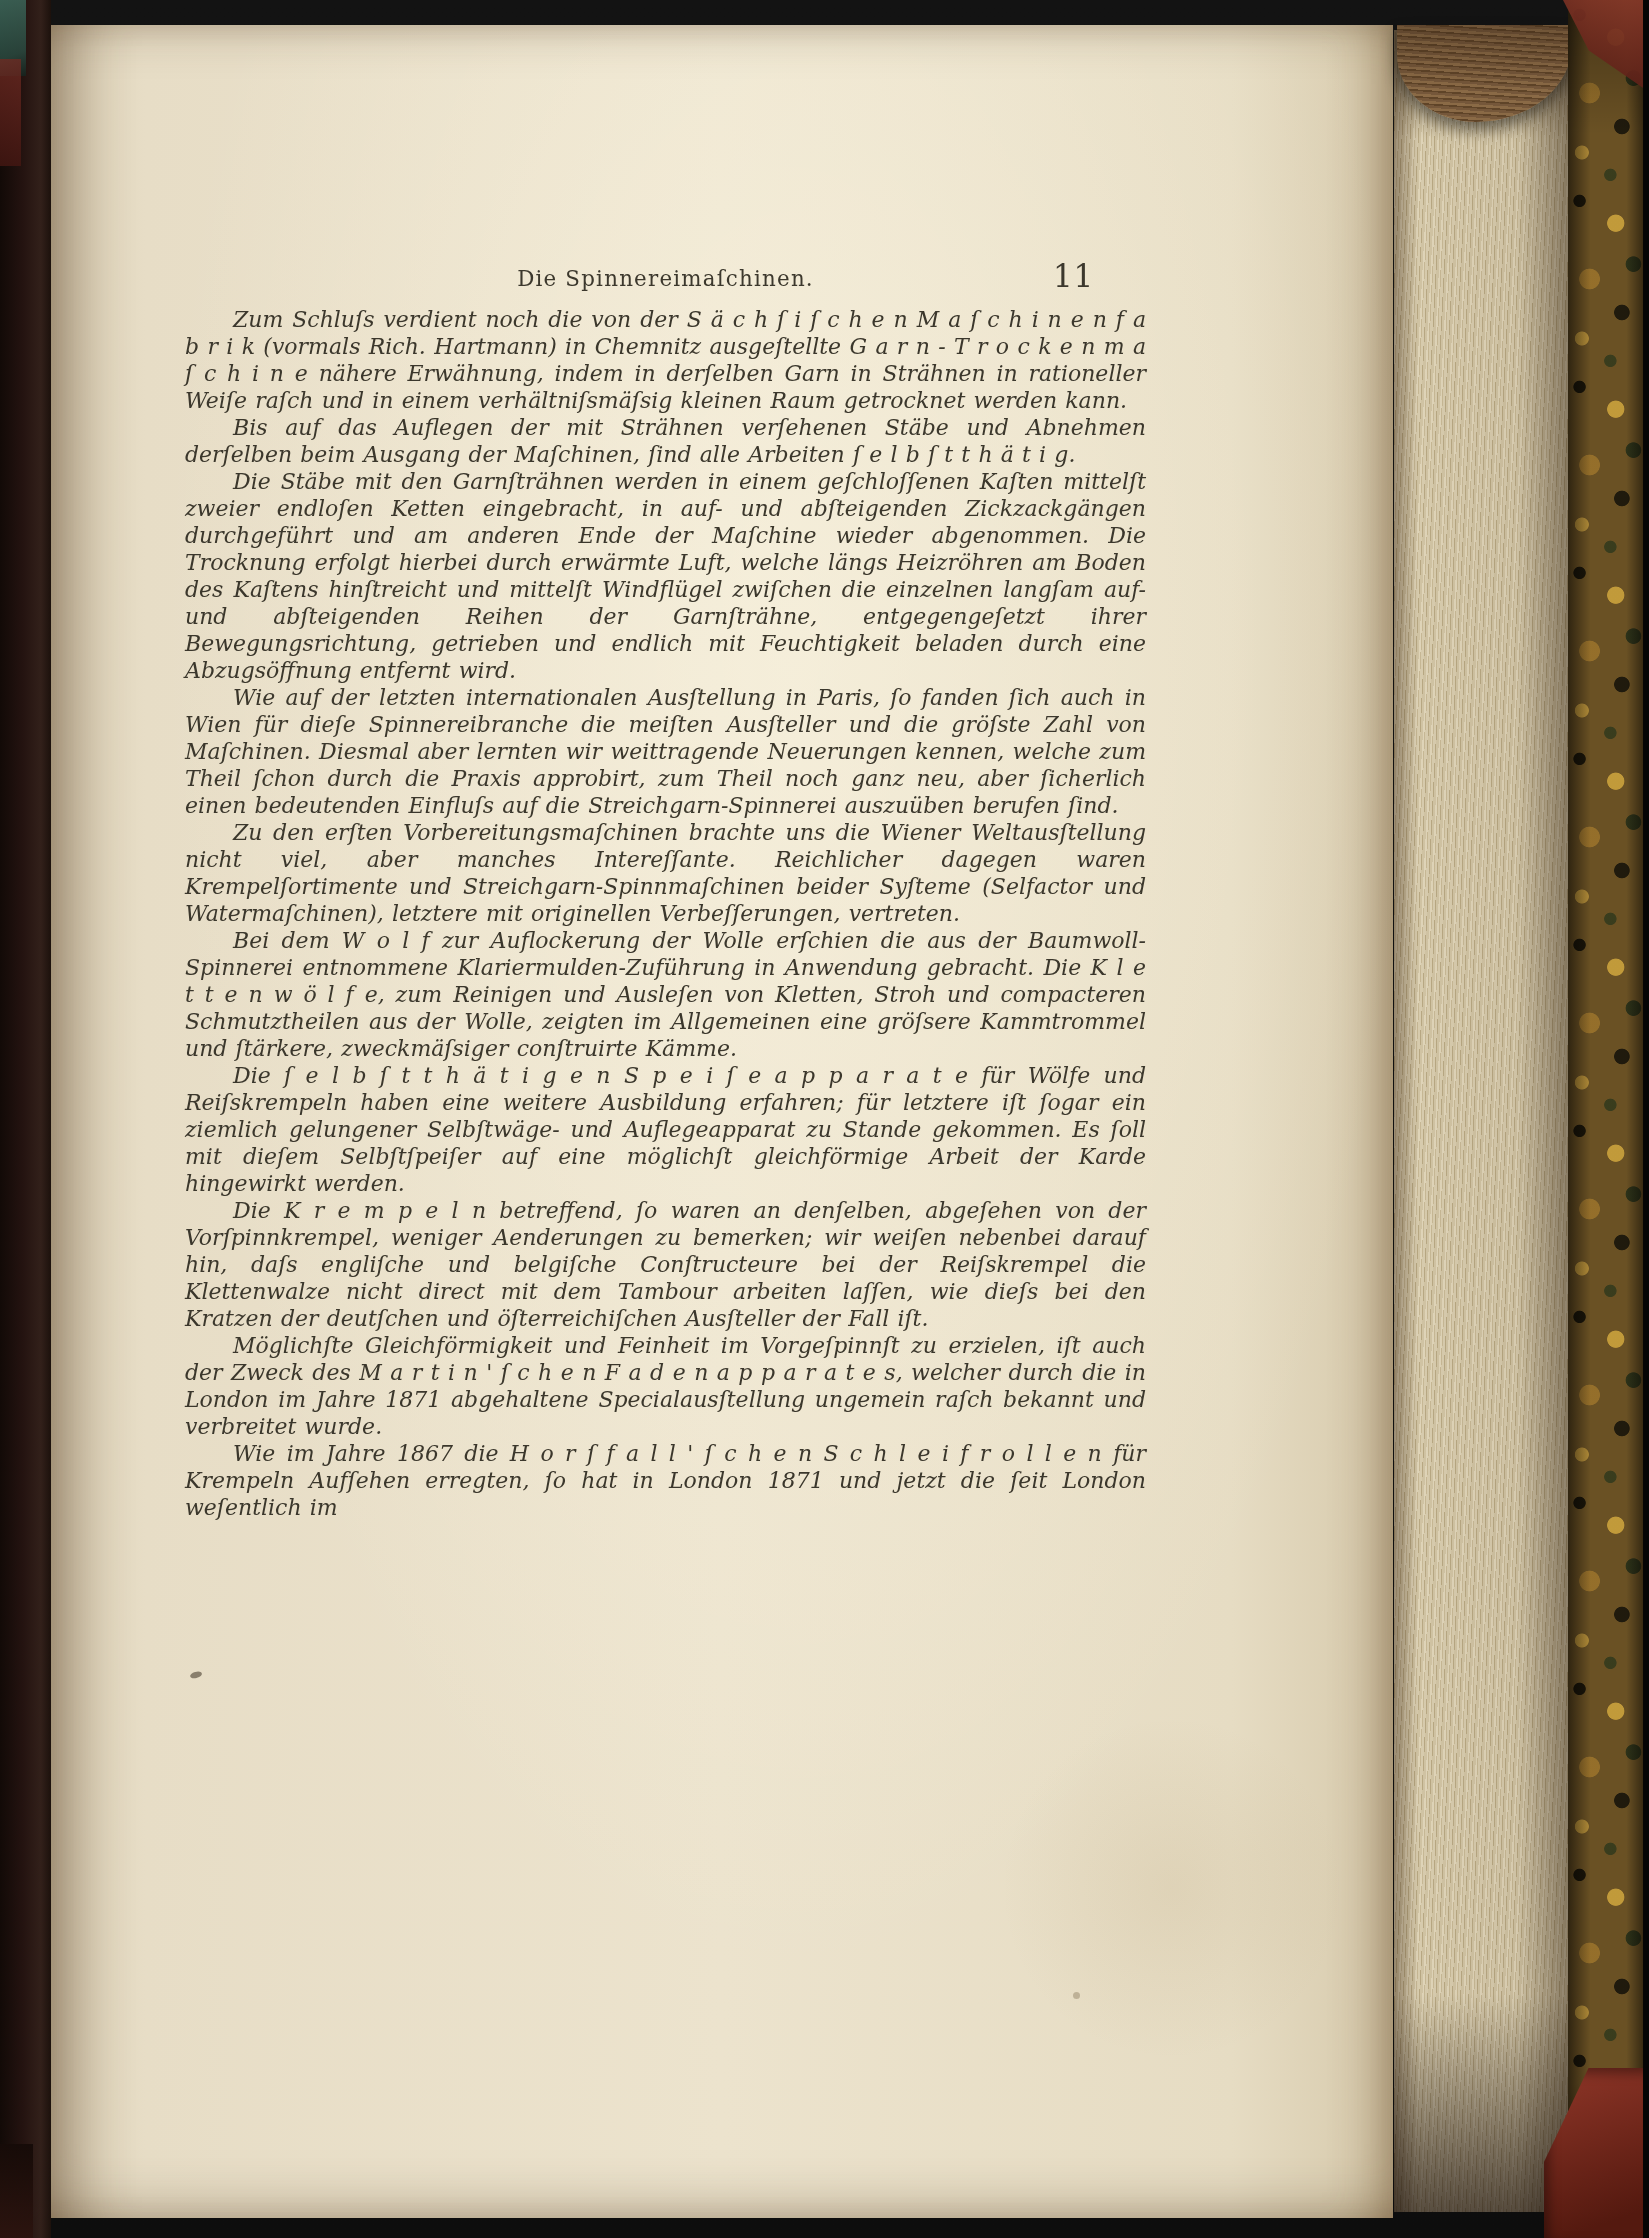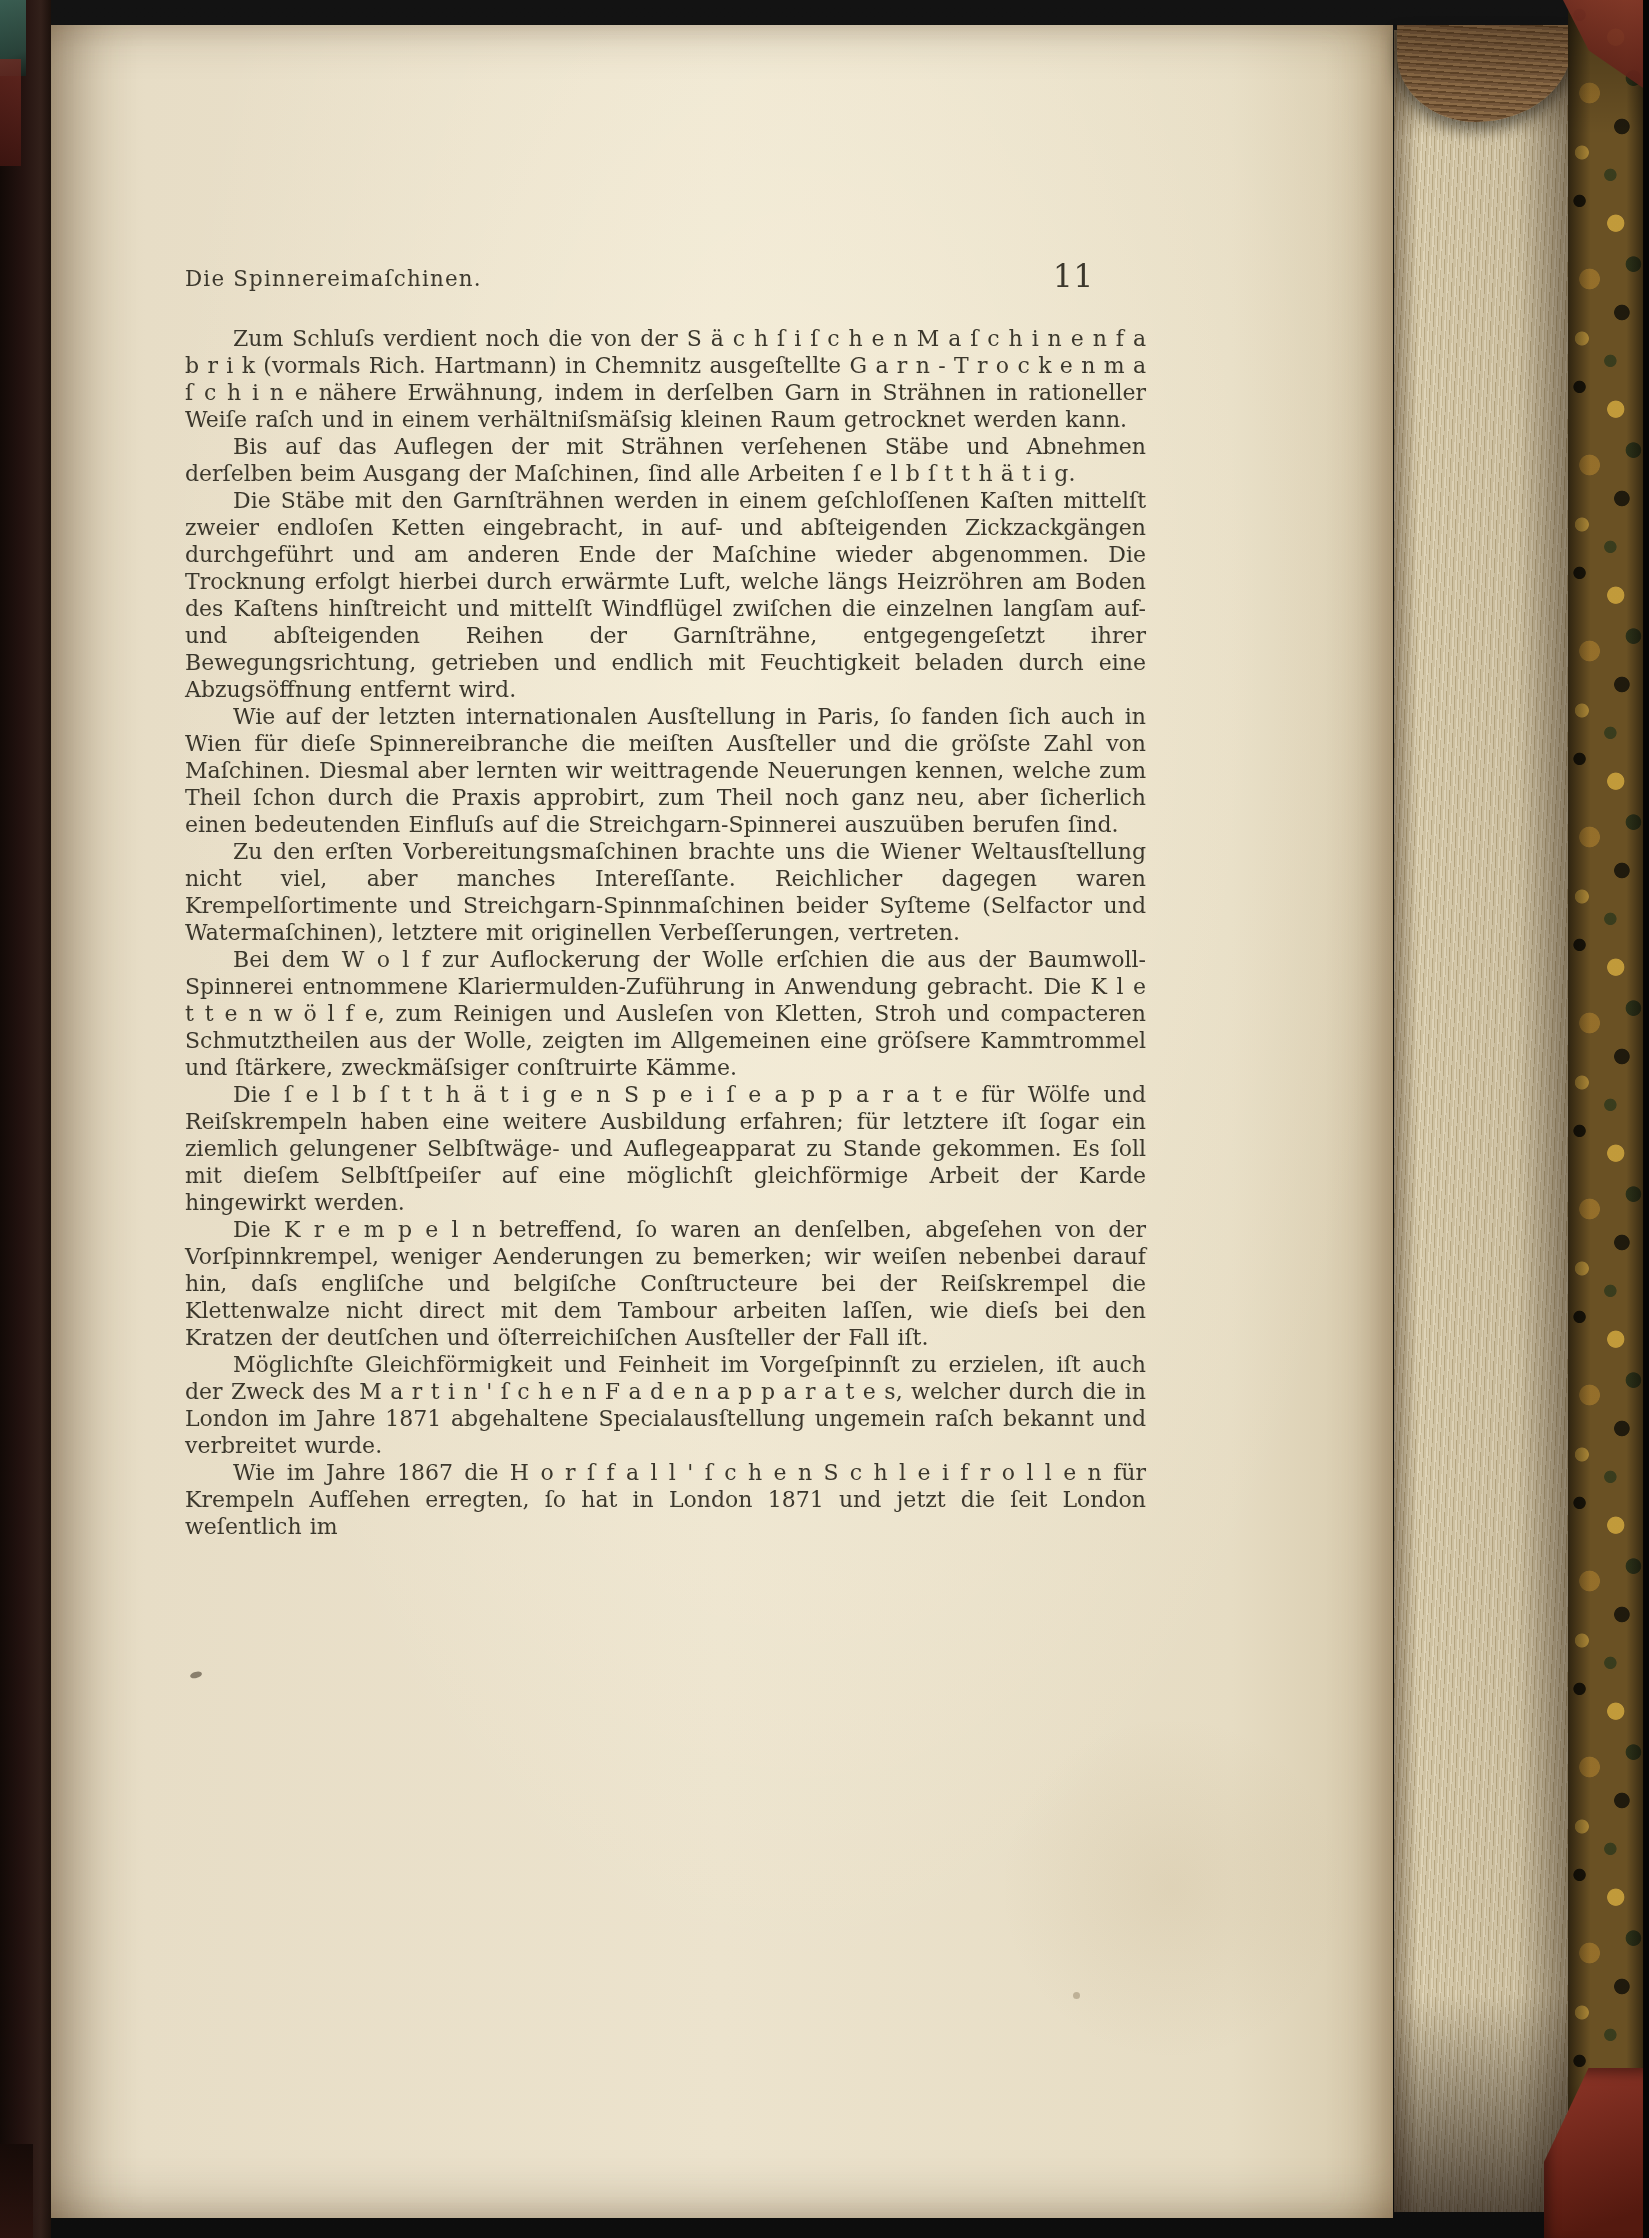--- a/index.html
+++ b/index.html
@@ -44,32 +44,32 @@
       inset -45px 0 49px -33px rgba(90,60,25,.45),
       inset 0 37px 49px -37px rgba(80,55,25,.35),
       inset 0 -45px 58px -41px rgba(80,55,25,.4);
   }
 
   .running-head{
     position:absolute; left:134px; top:233px; width:961px; height:40px;
     color:#3c382d;
   }
   .rh-title{
-    position:absolute; left:0; right:0; text-align:left;
+    position:absolute; left:0; right:0; text-align:center;
     font-size:21.4px; letter-spacing:1.2px; top:8.2px;
   }
   .rh-page{
     position:absolute; right:52px; top:0;
     font-size:31px; letter-spacing:0.8px;
   }
 
   .body-text{
-    position:absolute; left:134px; top:300px; width:961px;
+    position:absolute; left:134px; top:281px; width:961px;
     font-size:22px; line-height:27px; color:#3b372c;
-    text-align:justify; word-spacing:1.2px;
+    text-align:justify; word-spacing:1.2px;font-style:italic;
   }
   .body-text p{
     margin:0; text-indent:48px;
   }
   h2.section-heading{
     margin:38px 0 0 0; font-weight:normal; text-align:center;
     font-size:34px; letter-spacing:0.4px; color:#38342a;
   }
   h3.subsection-heading{
     margin:28px 0 36px 0; font-weight:normal; text-align:center;

